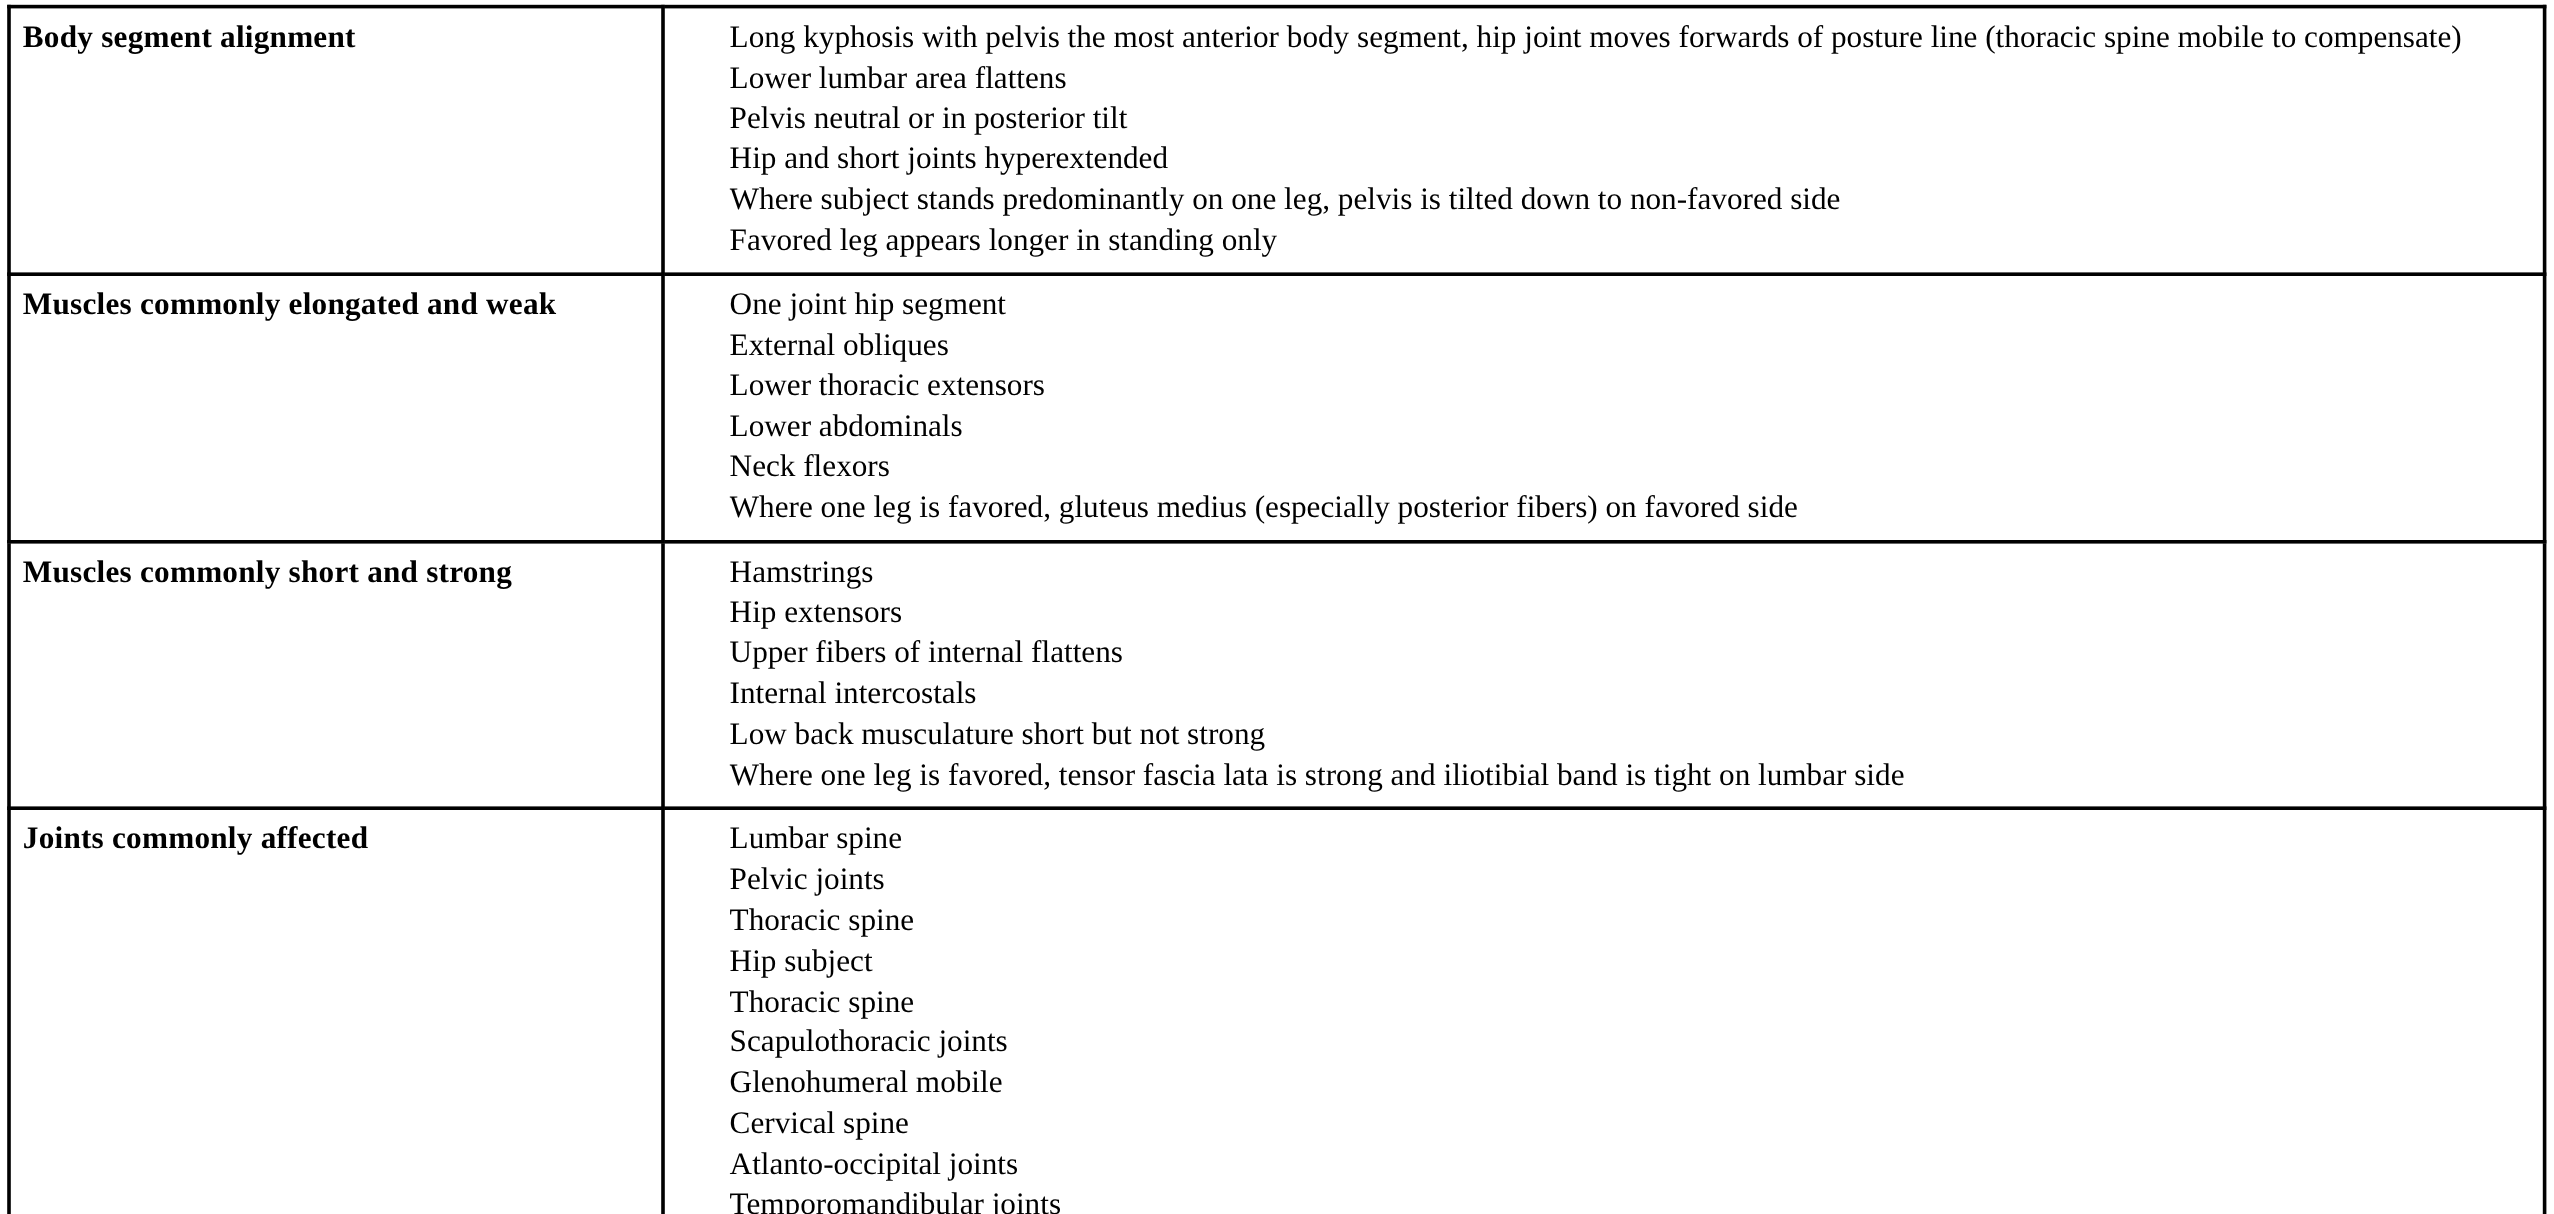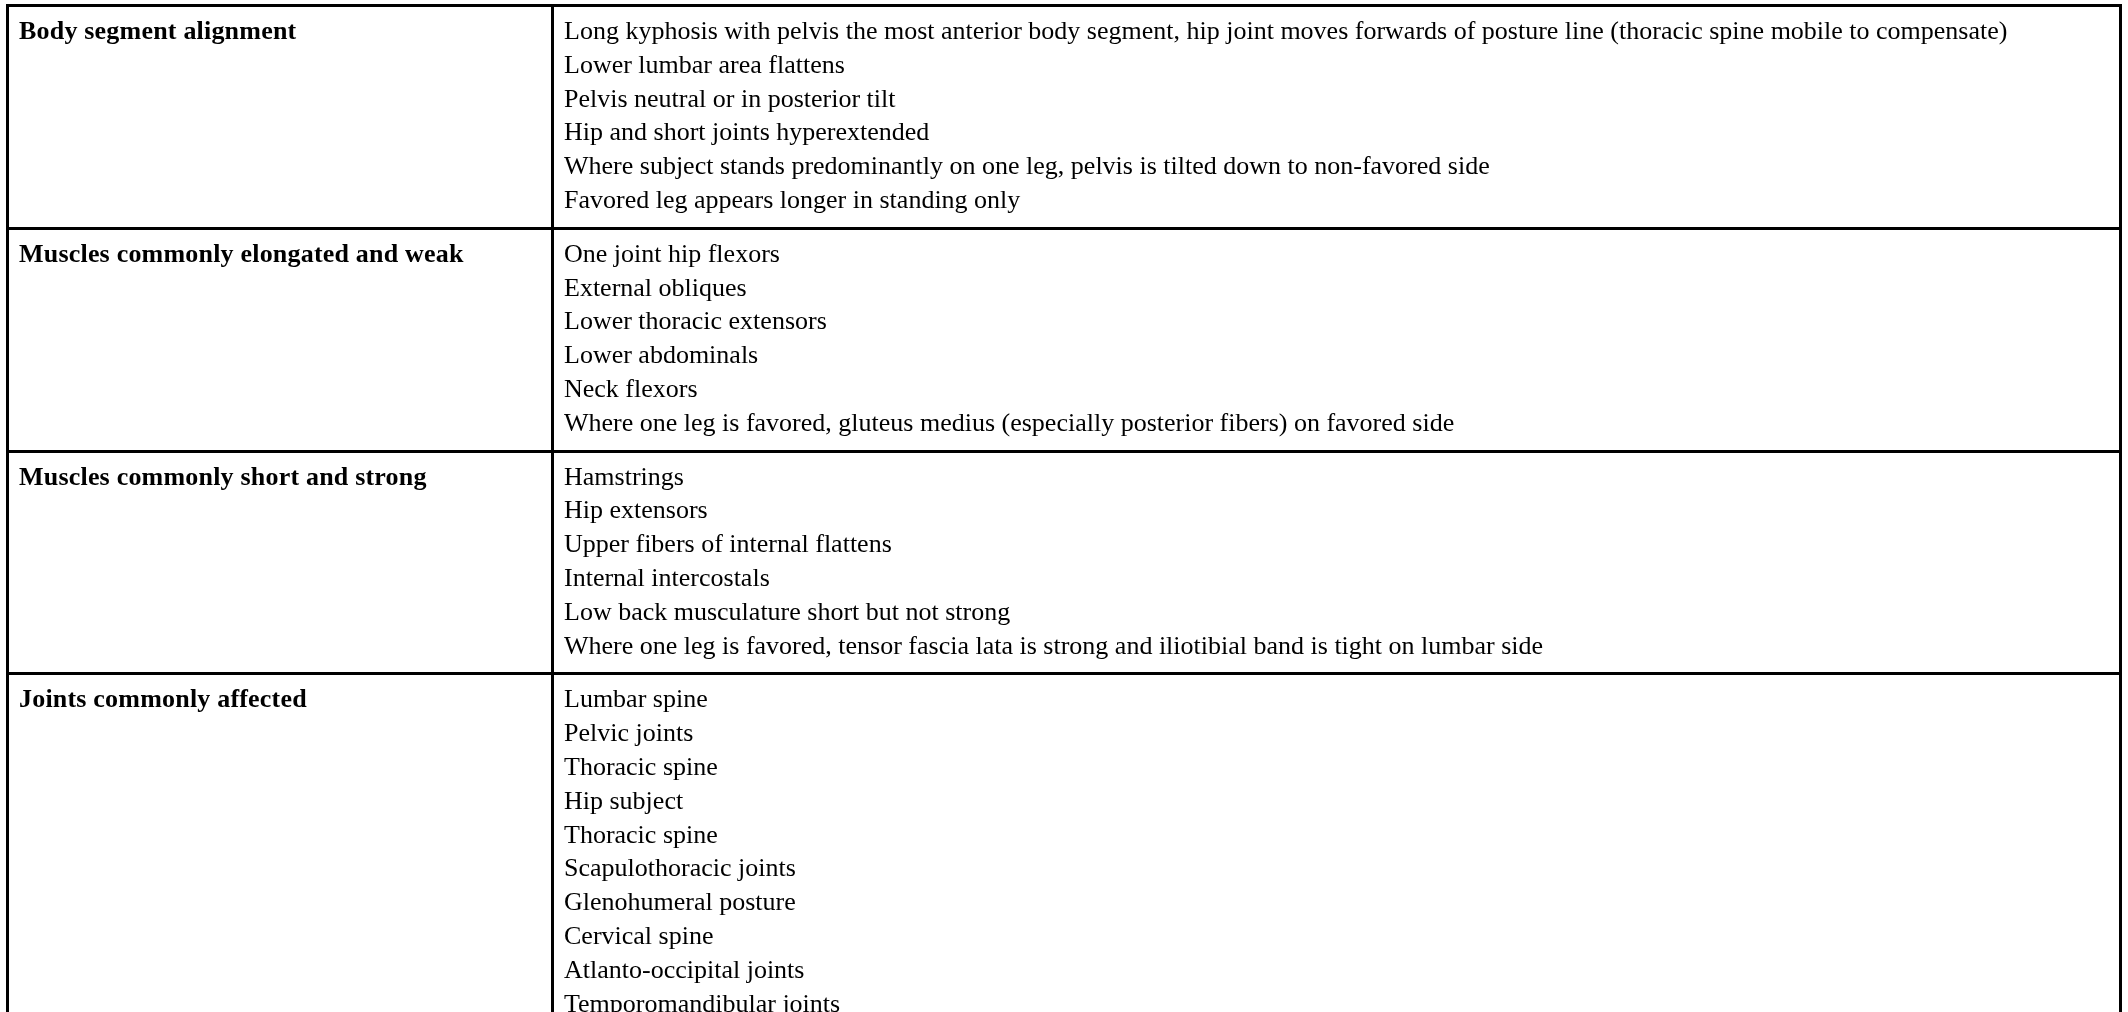--- a/index.html
+++ b/index.html
@@ -41,20 +41,21 @@
   }
   td.content-cell {
     font-size: 26px;
     line-height: 1.30;
     padding-left: 38px;
   }
   td.content-cell .line {
     white-space: nowrap;
     overflow: hidden;
     text-overflow: clip;
+    margin-left: 44px;
   }
 </style>
 </head>
 <body>
 
 <div class="page">
   <table class="posture-table">
     <tbody>
 
       <tr>
@@ -65,21 +66,21 @@
           <div class="line">Pelvis neutral or in posterior tilt</div>
           <div class="line">Hip and short joints hyperextended</div>
           <div class="line">Where subject stands predominantly on one leg, pelvis is tilted down to non-favored side</div>
           <div class="line">Favored leg appears longer in standing only</div>
         </td>
       </tr>
 
       <tr>
         <td class="label-cell">Muscles commonly elongated and weak</td>
         <td class="content-cell">
-          <div class="line">One joint hip flexors</div>
+          <div class="line">One joint hip segment</div>
           <div class="line">External obliques</div>
           <div class="line">Lower thoracic extensors</div>
           <div class="line">Lower abdominals</div>
           <div class="line">Neck flexors</div>
           <div class="line">Where one leg is favored, gluteus medius (especially posterior fibers) on favored side</div>
         </td>
       </tr>
 
       <tr>
         <td class="label-cell">Muscles commonly short and strong</td>
@@ -95,21 +96,21 @@
 
       <tr>
         <td class="label-cell">Joints commonly affected</td>
         <td class="content-cell">
           <div class="line">Lumbar spine</div>
           <div class="line">Pelvic joints</div>
           <div class="line">Thoracic spine</div>
           <div class="line">Hip subject</div>
           <div class="line">Thoracic spine</div>
           <div class="line">Scapulothoracic joints</div>
-          <div class="line">Glenohumeral posture</div>
+          <div class="line">Glenohumeral mobile</div>
           <div class="line">Cervical spine</div>
           <div class="line">Atlanto-occipital joints</div>
           <div class="line">Temporomandibular joints</div>
         </td>
       </tr>
 
     </tbody>
   </table>
 </div>
 

